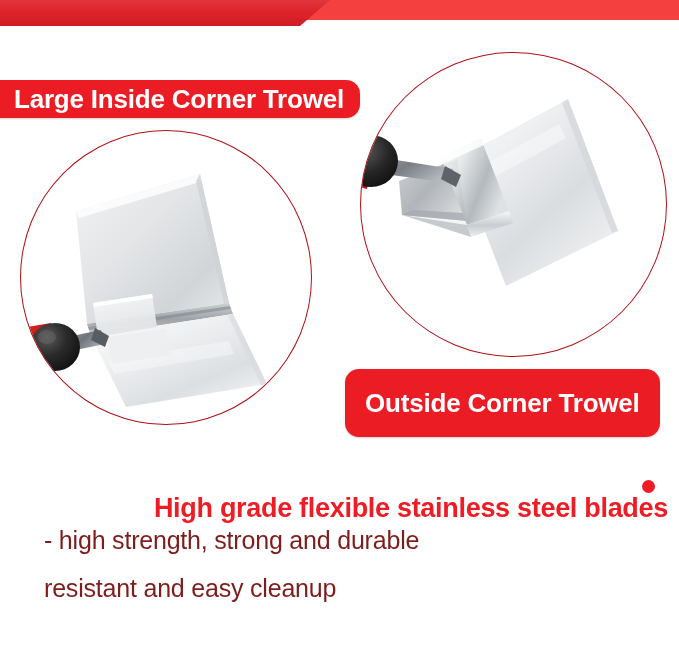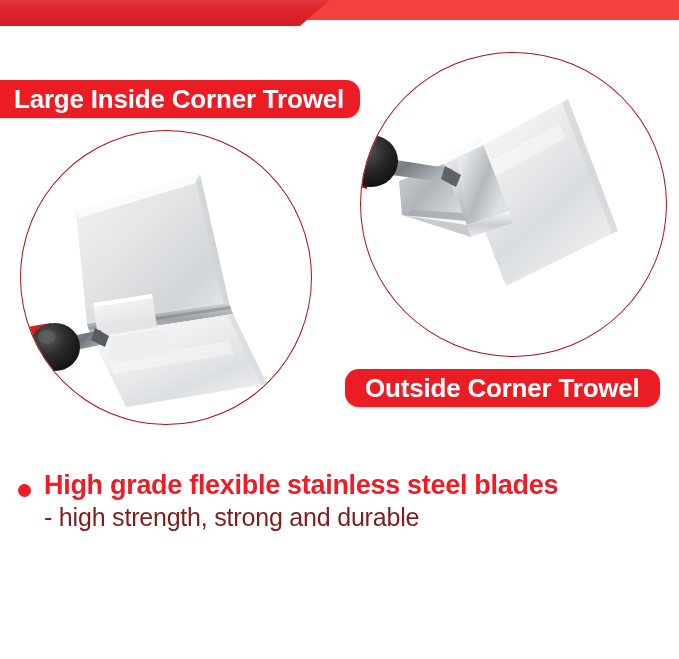--- a/index.html
+++ b/index.html
@@ -66,21 +66,21 @@
     height: 38px;
     padding: 0 16px 0 26px;
     font-size: 26px;
     border-top-left-radius: 0;
     border-bottom-left-radius: 0;
   }
   .badge-outside {
     left: 345px;
     top: 369px;
     height: 38px;
-    padding: 0 20px;
+    padding: 15px 20px;
     font-size: 26px;
   }
 
   
   .photo-circle {
     position: absolute;
     border: 1.6px solid #b01116;
     border-radius: 50%;
     background: #ffffff;
     overflow: hidden;
@@ -97,22 +97,23 @@
 
   
   .features {
     position: absolute;
     left: 18px;
     top: 470px;
     width: 650px;
   }
   .feature-row {
     display: flex;
-    align-items: center;
+    align-items: flex-end;
     margin-bottom: 2px;
+    flex-direction: column;
   }
   .bullet-dot {
     width: 13px;
     height: 13px;
     border-radius: 50%;
     background: #ee1c25;
     flex: 0 0 auto;
     margin-top: 10px;
     margin-right: 13px;
   }
@@ -319,14 +320,15 @@
       <span class="feat-strong">High grade flexible stainless steel blades</span><span class="feat-normal"></span>
     </div>
   </div>
   <div class="feature-sub">- high strength, strong and durable</div>
 
   <div class="row-gap"></div>
 
 
   <div class="row-gap"></div>
 
+  <div class="feature-sub">resistant and easy cleanup</div>
 
 </div>
 
 </body></html>

